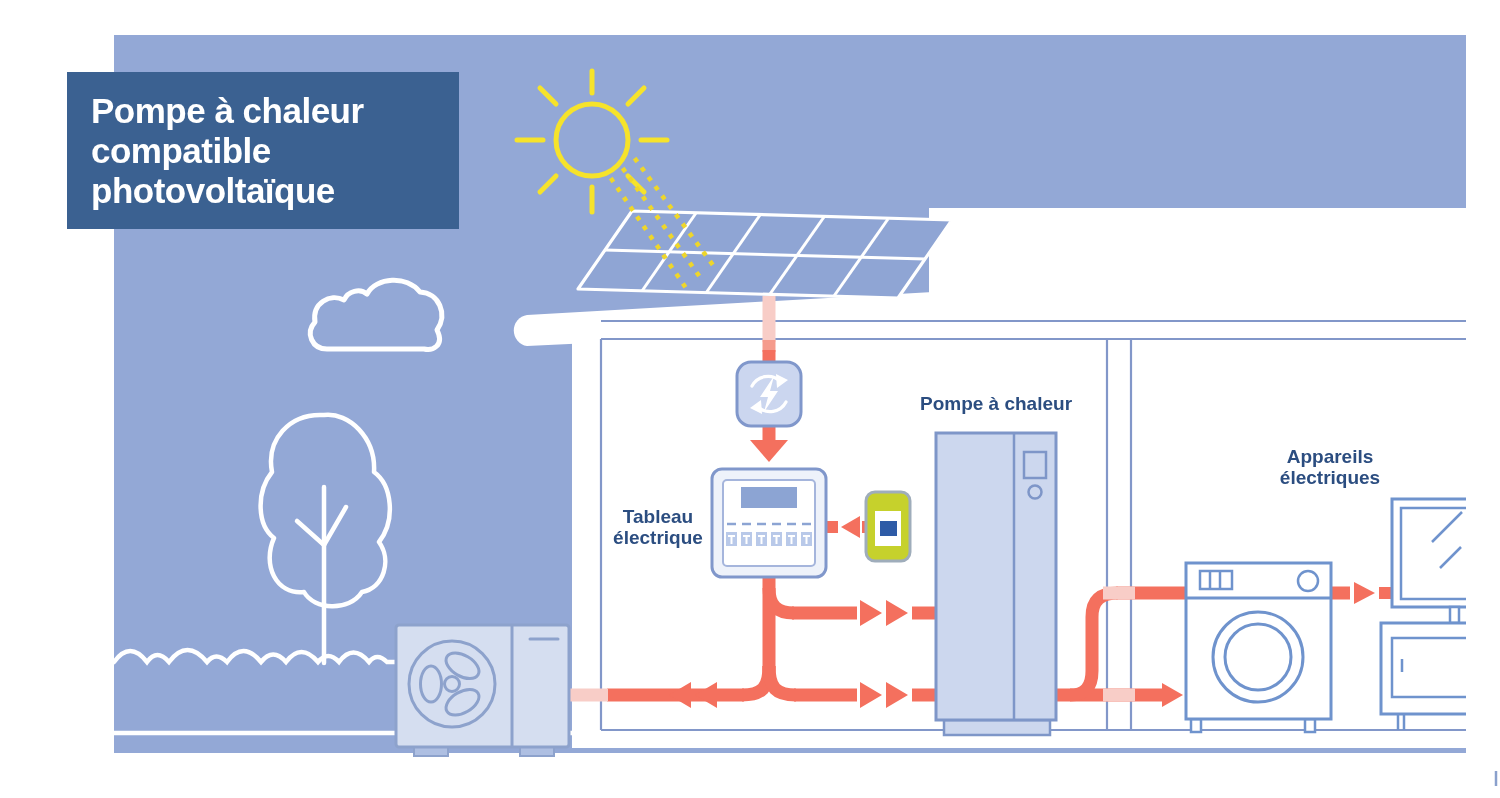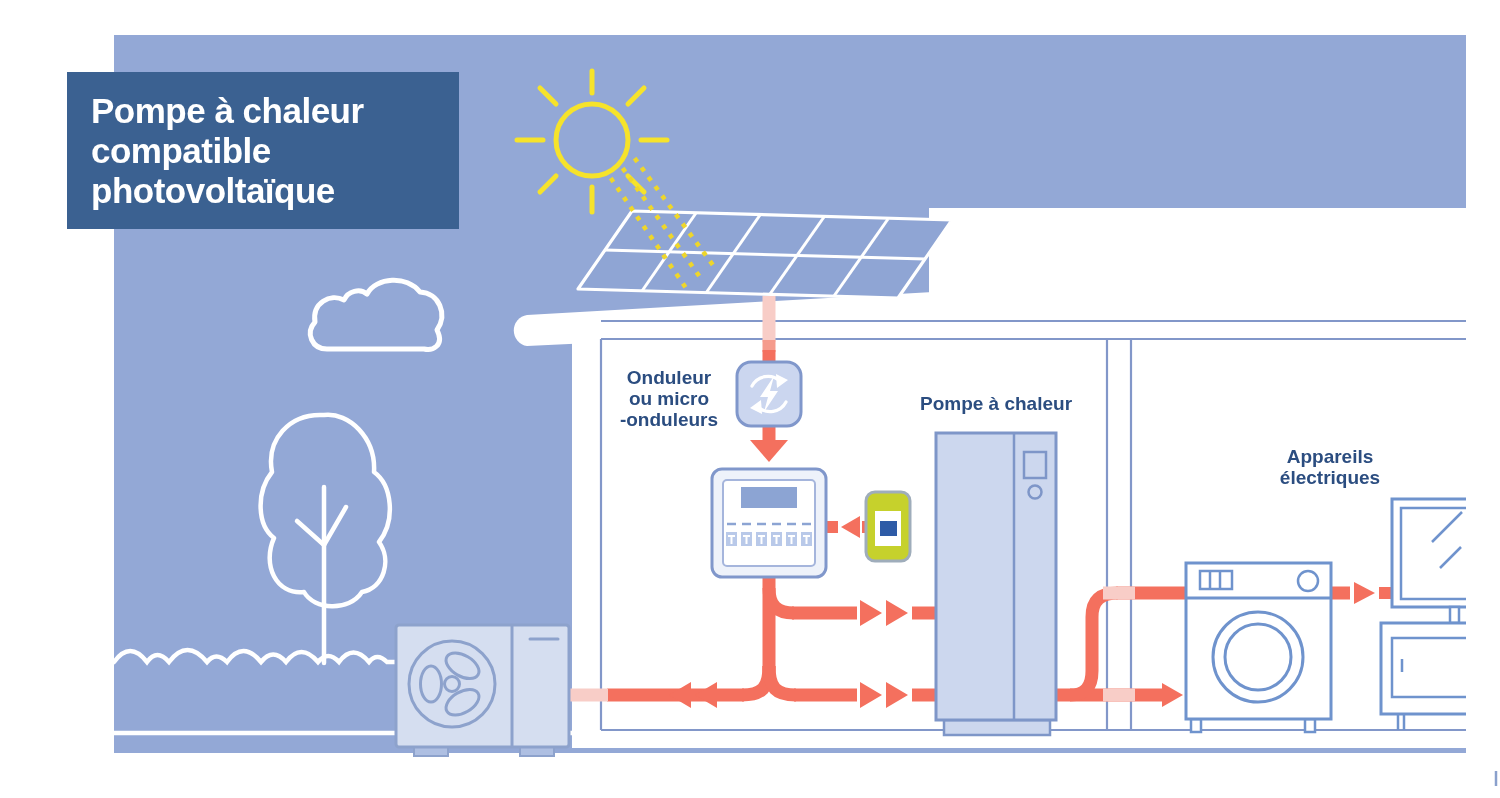--- a/index.html
+++ b/index.html
@@ -261,20 +261,19 @@
     <line x1="1472" y1="771" x2="1472" y2="786"></line>
   </g>
 </svg>
 
 <div class="title-box">
   <div class="title-text">Pompe à chaleur
 compatible
 photovoltaïque</div>
 </div>
 
-<div class="lbl lbl-inverter">Onduleur
-ou micro
--onduleurs</div>
+<div class="lbl lbl-tableau">Tableau
+électrique</div>
 <div class="lbl lbl-pump">Pompe à chaleur</div>
 <div class="lbl lbl-appliances">Appareils
 électriques</div>
 
 </div>
 
 </body></html>

